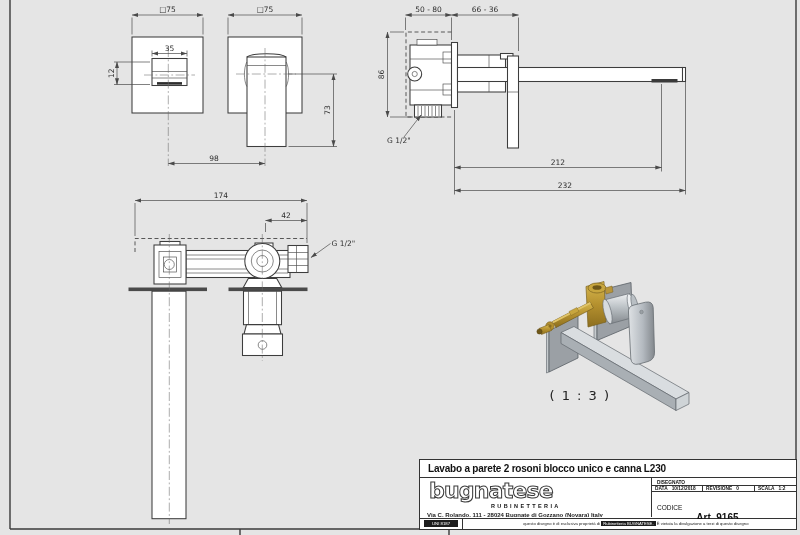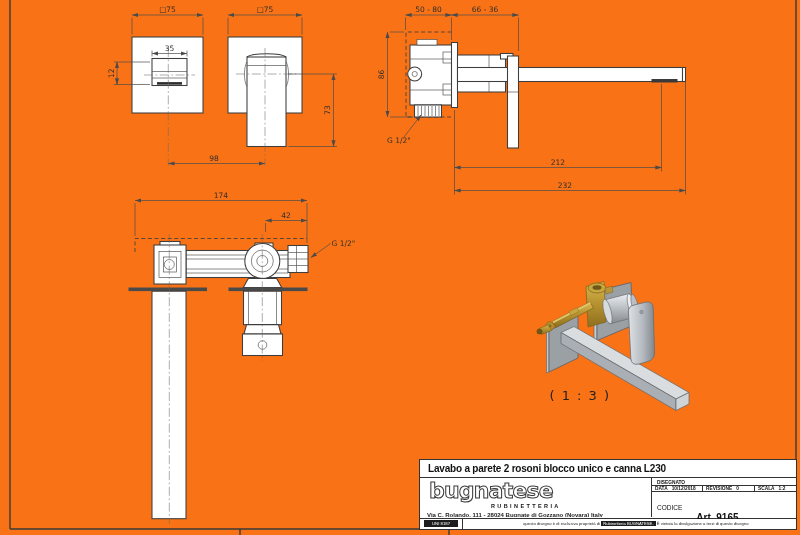--- a/index.html
+++ b/index.html
@@ -1,17 +1,17 @@
 <!DOCTYPE html>
 <html><head>
 <meta charset="utf-8">
 <style>
   html,body{margin:0;padding:0;background:#fff;}
   *{box-sizing:border-box;}
-  .sheet{position:relative;width:800px;height:535px;background:#f97316;overflow:hidden;
+  .sheet{position:relative;width:800px;height:535px;background:#e5e5e5;overflow:hidden;
          font-family:"Liberation Sans",sans-serif;color:#222;}
   svg text{font-family:"DejaVu Sans","Liberation Sans",sans-serif;}
   .ln{fill:none;stroke:#3d3d3d;stroke-width:1.1;}
   .lnt{fill:none;stroke:#4a4a4a;stroke-width:0.65;}
   .fw{fill:#fff;stroke:#3d3d3d;stroke-width:1.05;}
   .fwt{fill:#fff;stroke:#4a4a4a;stroke-width:0.65;}
   .dim{fill:none;stroke:#4a4a4a;stroke-width:0.7;}
   .dimtxt{font-size:7.5px;fill:#2e2e2e;}
   .cl{fill:none;stroke:#6a6a6a;stroke-width:0.55;stroke-dasharray:9 2.5 1.8 2.5;}
   .dash{fill:none;stroke:#3d3d3d;stroke-width:0.85;stroke-dasharray:4 2.6;}

